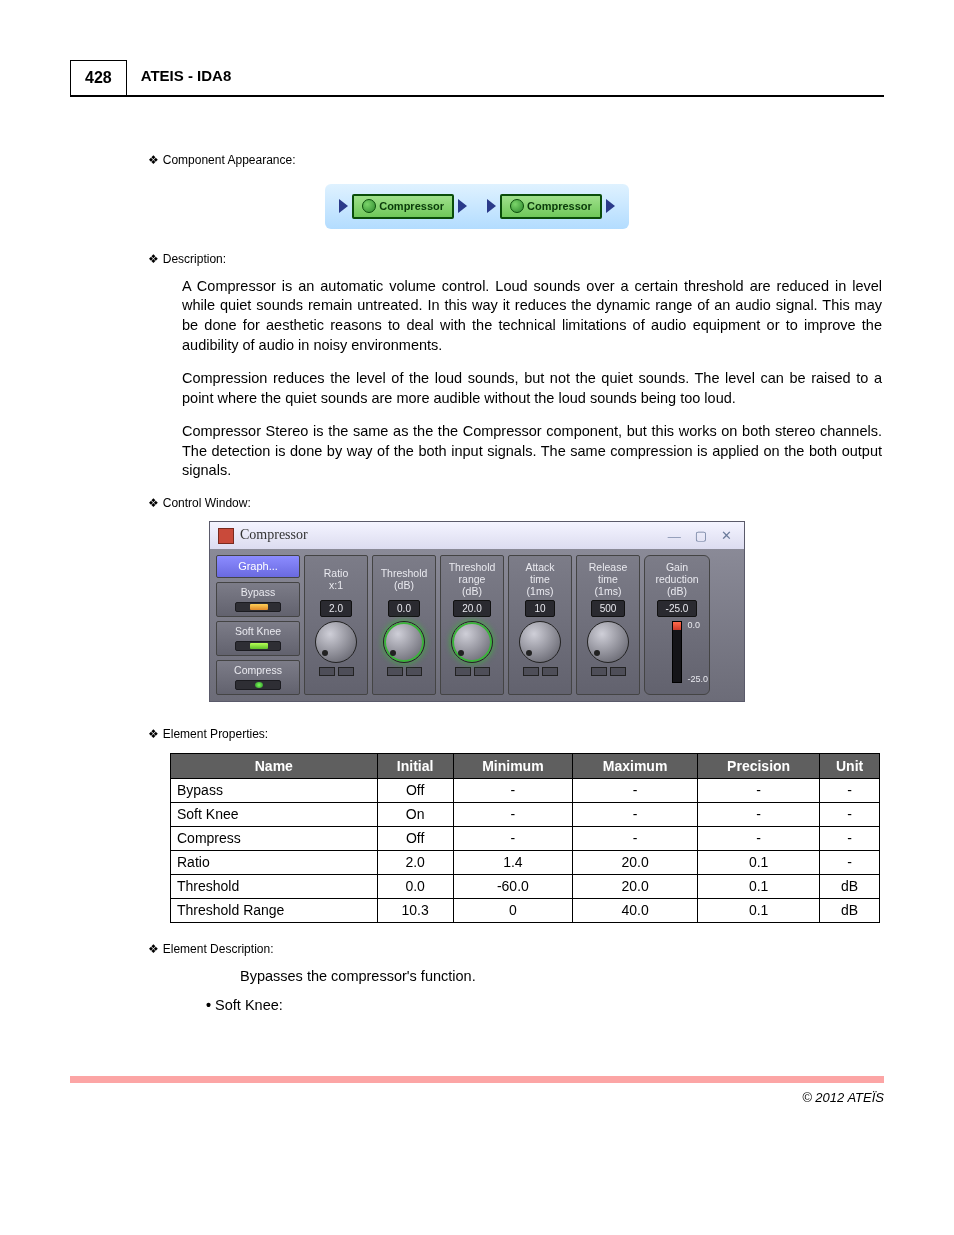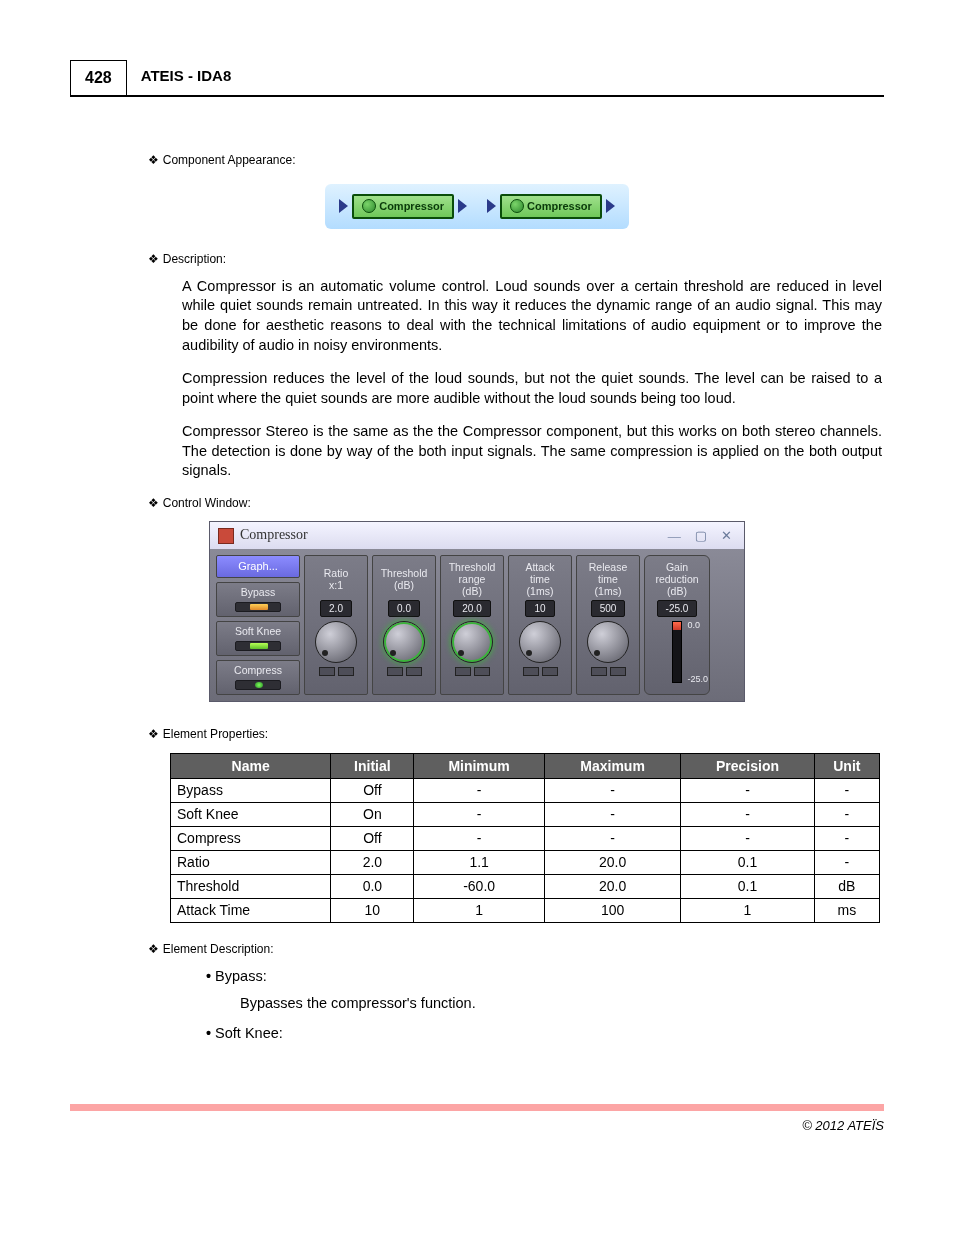--- a/index.html
+++ b/index.html
@@ -211,44 +211,43 @@
         <td class="name">Compress</td>
         <td>Off</td>
         <td>-</td>
         <td>-</td>
         <td>-</td>
         <td>-</td>
       </tr>
       <tr>
         <td class="name">Ratio</td>
         <td>2.0</td>
-        <td>1.1</td>
+        <td>1.4</td>
         <td>20.0</td>
         <td>0.1</td>
         <td>-</td>
       </tr>
       <tr>
         <td class="name">Threshold</td>
         <td>0.0</td>
         <td>-60.0</td>
         <td>20.0</td>
         <td>0.1</td>
         <td>dB</td>
       </tr>
       <tr>
-        <td class="name">Attack Time</td>
-        <td>10</td>
-        <td>1</td>
-        <td>100</td>
-        <td>1</td>
-        <td>ms</td>
+        <td class="name">Threshold Range</td>
+        <td>10.3</td>
+        <td>0</td>
+        <td>40.0</td>
+        <td>0.1</td>
+        <td>dB</td>
       </tr>
     </tbody>
 </table>
 
 <div class="diamond-heading">Element Description:</div>
 <div id="elem-desc-container">
-    <div class="bullet-item">Bypass:</div>
     <div class="bullet-body">Bypasses the compressor's function.</div>
     <div class="bullet-item">Soft Knee:</div>
   </div>
 
 <div class="ftr-line">© 2012 ATEÏS</div>
 
 </body></html>

